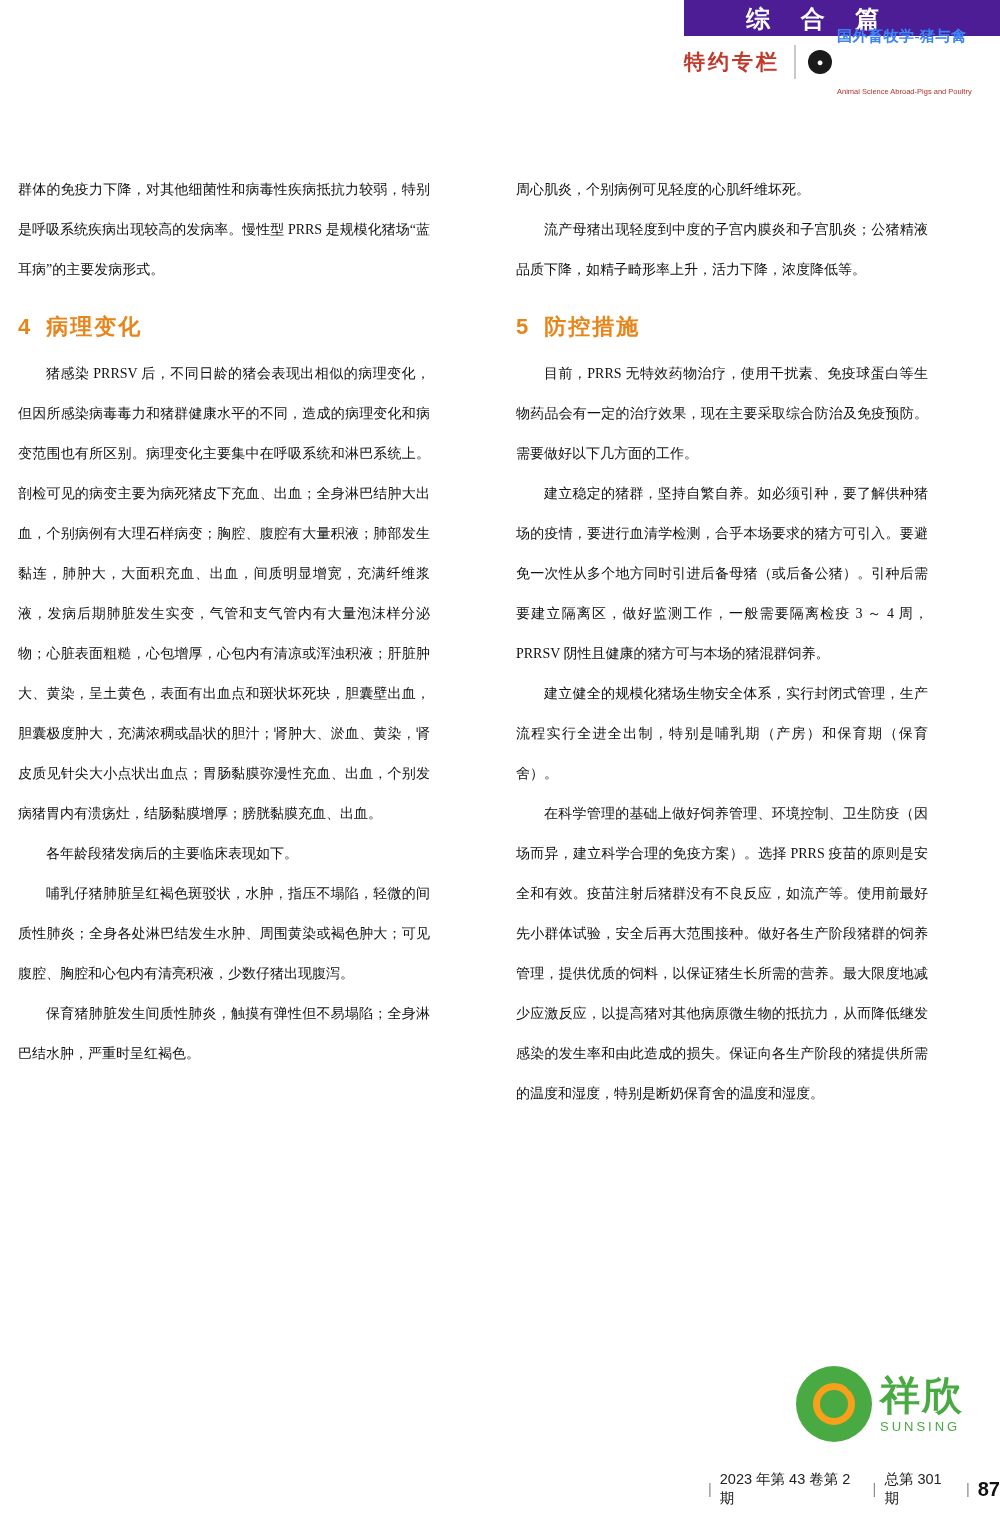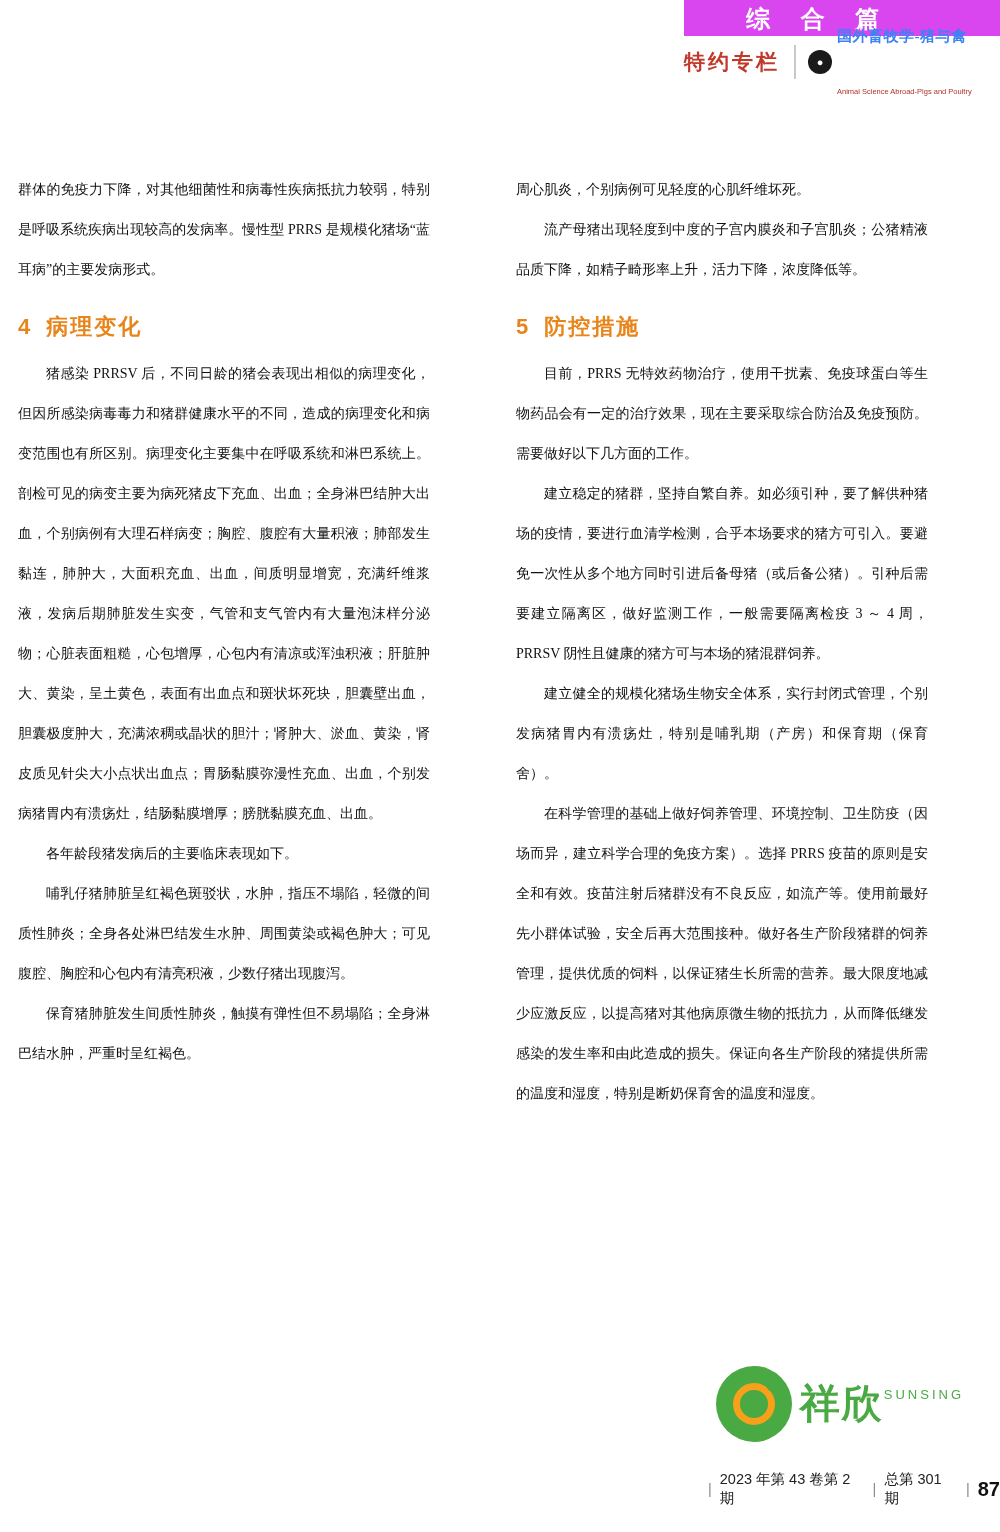--- a/index.html
+++ b/index.html
@@ -22,21 +22,21 @@
     left: 0;
     width: 1000px;
     height: 108px;
   }
   .header-pink-bar {
     position: absolute;
     top: 0;
     left: 684px;
     width: 316px;
     height: 36px;
-    background: #d946ef;
+    background: #4c1d95;
   }
   .header-pink-bar .bar-title {
     position: absolute;
     left: 62px;
     top: 3px;
     font-family: "Liberation Sans", sans-serif;
     font-weight: bold;
     font-size: 24px;
     color: #ffffff;
     letter-spacing: 12px;
@@ -184,21 +184,21 @@
     position: absolute;
     left: 50px;
     top: 10px;
     width: 16px;
     height: 16px;
     border-radius: 50%;
     background: #49a942;
   }
   .sunsing-text {
     display: flex;
-    flex-direction: row;
+    flex-direction: column;
     line-height: 1;
   }
   .sunsing-cn {
     font-family: "Liberation Serif", serif;
     font-size: 40px;
     font-weight: bold;
     color: #49a942;
     letter-spacing: 2px;
   }
   .sunsing-en {
@@ -270,21 +270,21 @@
     <p class="para">周心肌炎，个别病例可见轻度的心肌纤维坏死。</p>
     <p class="para indent">流产母猪出现轻度到中度的子宫内膜炎和子宫肌炎；公猪精液品质下降，如精子畸形率上升，活力下降，浓度降低等。</p>
 
     <div class="section-head">
       <span class="num">5</span>
       <span class="txt">防控措施</span>
     </div>
 
     <p class="para indent">目前，PRRS 无特效药物治疗，使用干扰素、免疫球蛋白等生物药品会有一定的治疗效果，现在主要采取综合防治及免疫预防。需要做好以下几方面的工作。</p>
     <p class="para indent">建立稳定的猪群，坚持自繁自养。如必须引种，要了解供种猪场的疫情，要进行血清学检测，合乎本场要求的猪方可引入。要避免一次性从多个地方同时引进后备母猪（或后备公猪）。引种后需要建立隔离区，做好监测工作，一般需要隔离检疫 3 ～ 4 周，PRRSV 阴性且健康的猪方可与本场的猪混群饲养。</p>
-    <p class="para indent">建立健全的规模化猪场生物安全体系，实行封闭式管理，个别发病猪胃内有溃疡灶，特别是哺乳期（产房）和保育期（保育舍）。</p>
+    <p class="para indent">建立健全的规模化猪场生物安全体系，实行封闭式管理，生产流程实行全进全出制，特别是哺乳期（产房）和保育期（保育舍）。</p>
     <p class="para indent">在科学管理的基础上做好饲养管理、环境控制、卫生防疫（因场而异，建立科学合理的免疫方案）。选择 PRRS 疫苗的原则是安全和有效。疫苗注射后猪群没有不良反应，如流产等。使用前最好先小群体试验，安全后再大范围接种。做好各生产阶段猪群的饲养管理，提供优质的饲料，以保证猪生长所需的营养。最大限度地减少应激反应，以提高猪对其他病原微生物的抵抗力，从而降低继发感染的发生率和由此造成的损失。保证向各生产阶段的猪提供所需的温度和湿度，特别是断奶保育舍的温度和湿度。</p>
 
   </div>
 </div>
 
 <div class="footer">
   <div class="sunsing-logo">
     <span class="sunsing-mark"></span>
     <span class="sunsing-text">
       <span class="sunsing-cn">祥欣</span>

